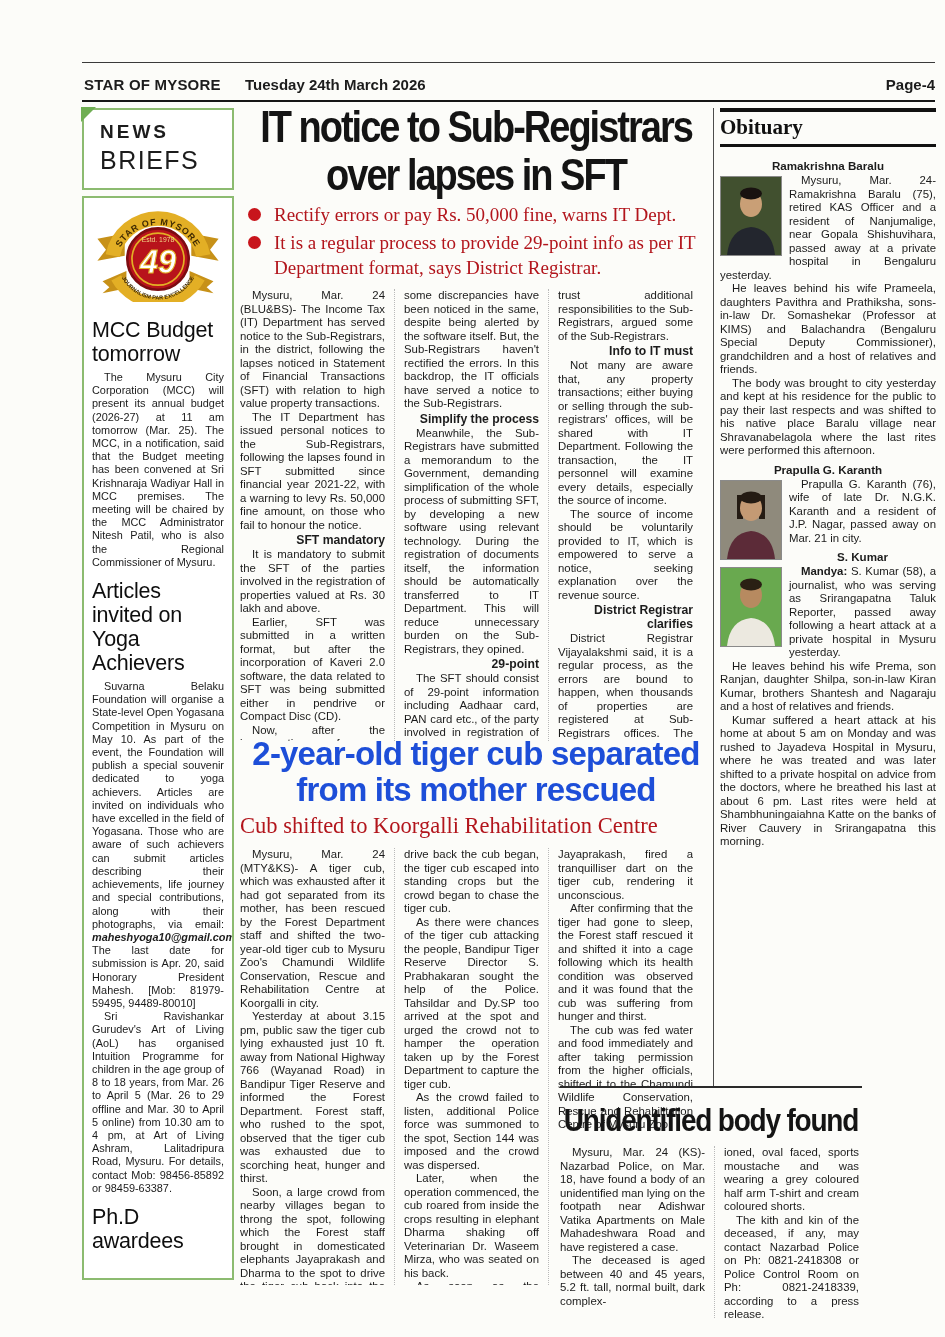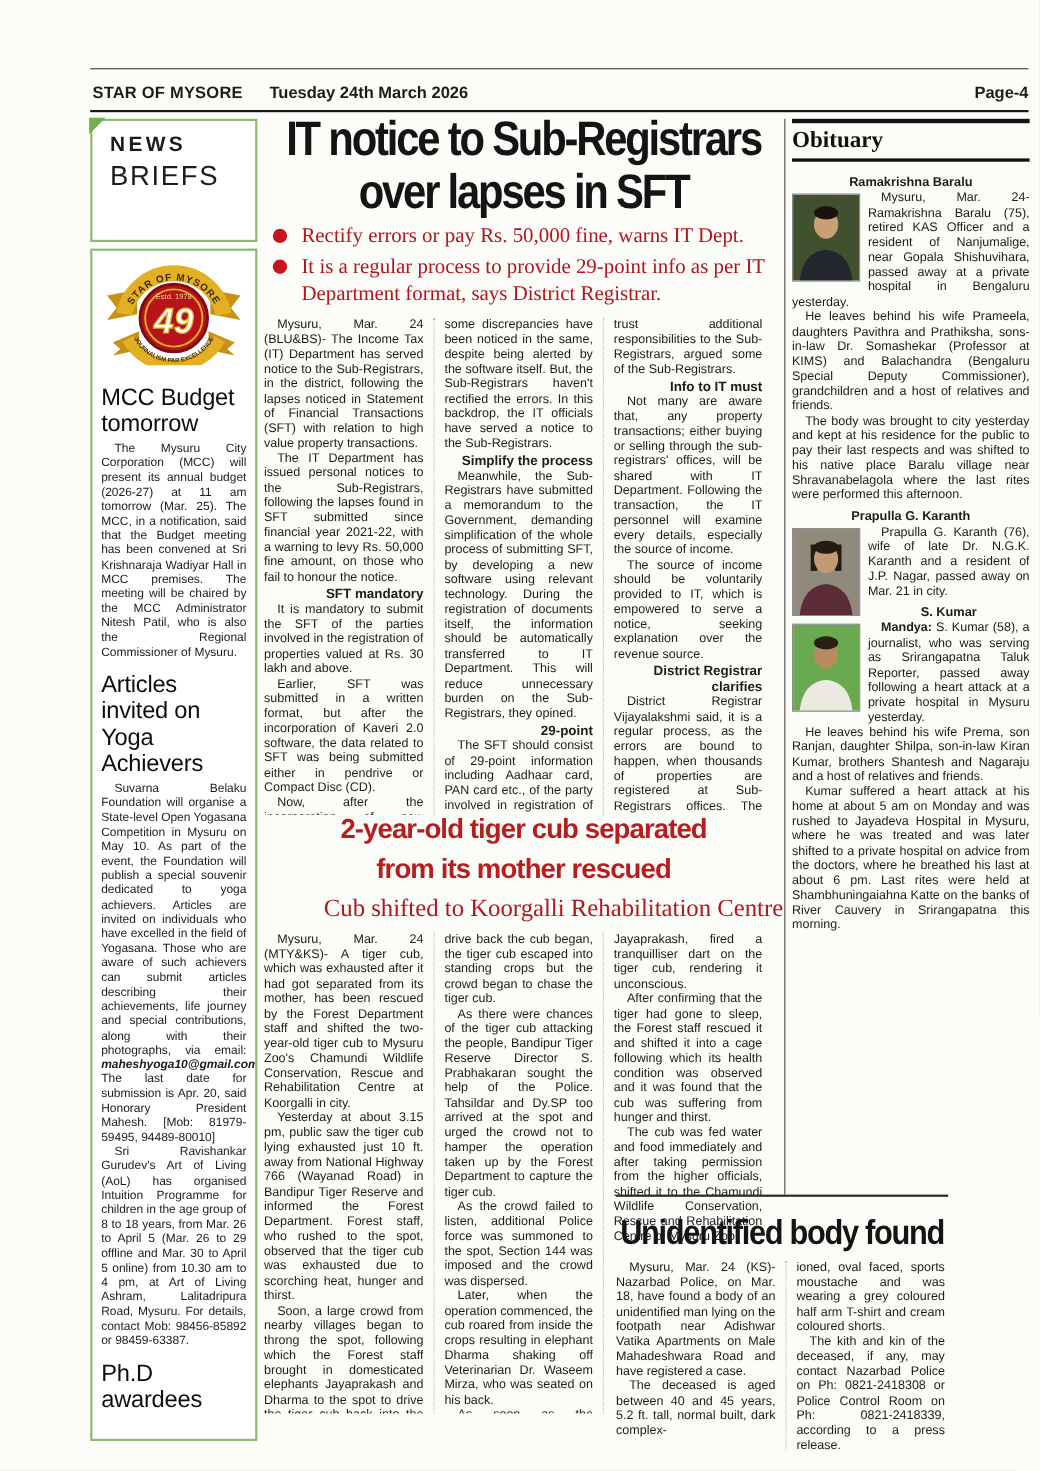--- a/index.html
+++ b/index.html
@@ -6,21 +6,21 @@
   html,body{background:#e8e8e4}
   .page{position:relative;width:945px;height:1337px;background:#fcfcf9;font-family:"Liberation Sans",sans-serif;color:#1c1c1c;overflow:hidden}
   .rule{position:absolute;left:82px;width:853px;border-top:1.5px solid #3a3a3a}
   .rule.r2{border-top:2px solid #161616}
   .masthead{position:absolute;left:82px;top:74px;width:853px;height:24px;font-size:15px;font-weight:bold}
   .masthead .paper{position:absolute;left:2px;top:2px;letter-spacing:.2px}
   .masthead .idate{position:absolute;left:163px;top:2px}
   .masthead .pageno{position:absolute;right:0;top:2px}
   
   .sidebar{position:absolute;left:82px;top:108px;width:152px}
-  .nb-box{position:relative;border:2.5px solid #8cbb70;background:#fff;height:112px;padding:11px 0 0 16px}
+  .nb-box{position:relative;border:2.5px solid #8cbb70;background:#fff;height:82px;padding:11px 0 0 16px}
   .nb-corner{position:absolute;left:-3px;top:-3px;width:0;height:0;border-top:15px solid #6fae53;border-right:15px solid transparent}
   .nb-news{font-size:19px;font-weight:bold;letter-spacing:3px}
   .nb-briefs{font-size:25px;letter-spacing:1.5px;margin-top:3px;font-weight:400}
   .nb-body{border:2.5px solid #8cbb70;background:#fff;margin-top:6px;height:1084px;padding:5px 8px;overflow:hidden}
   .logo-wrap{text-align:center;padding:3px 0 2px}
   .brief-title{font-size:21.5px;line-height:24px;font-weight:400;letter-spacing:-.2px;margin:10px 0 5px;color:#0e0e0e}
   .brief .para{font-size:10.9px;line-height:13.2px}
   
   .para{font-size:11.4px;line-height:13.5px;text-align:justify;text-indent:12px;color:#1b1b1b}
   .para.ni{text-indent:0}
@@ -34,22 +34,22 @@
   .bullets{margin:16px 0 0 2px}
   .bullet-row{display:flex;align-items:flex-start;margin-bottom:3px}
   .dot{flex:none;width:13px;height:13px;border-radius:50%;background:#c8151c;margin:6px 13px 0 6px}
   .bullet-text{font-family:"Liberation Serif",serif;font-size:19px;line-height:25px;color:#b2151c}
   .cols{display:flex;margin-top:9px}
   .col{width:145px;overflow:hidden}
   .col+.col{margin-left:9px;padding-left:9px;border-left:1px dotted #b9b9b9}
   .lead-story .col{height:452px}
   
   .tiger-story{position:absolute;left:240px;top:736px;width:472px}
-  .tiger-head{font-weight:800;text-align:center;font-size:25px;line-height:36px;letter-spacing:-.8px;color:#b91c1c}
-  .deck{font-family:"Liberation Serif",serif;font-size:22.5px;color:#b2151c;text-align:right;margin:5px 0 6px}
+  .tiger-head{font-weight:800;text-align:center;font-size:33px;line-height:36px;letter-spacing:-.8px;color:#1d4ed8}
+  .deck{font-family:"Liberation Serif",serif;font-size:22.5px;color:#b2151c;text-align:left;margin:5px 0 6px}
   .tiger-story .col{height:437px}
   
   .vrule{position:absolute;left:713px;top:108px;height:978px;border-left:1.3px solid #4c4c4c}
   .obituary{position:absolute;left:720px;top:108px;width:216px}
   .obit-head{border-top:4px solid #111;border-bottom:3px solid #111;text-align:left;font-family:"Liberation Serif",serif;font-size:21px;font-weight:bold;padding:3px 0 4px;color:#101010}
   .obit-flow{margin-top:7px;height:935px;overflow:hidden}
   .obit-name{font-size:11.6px;font-weight:bold;text-align:center;margin:5px 0 2px}
   
   .unid-story{position:absolute;left:560px;top:1086px;width:302px;border-top:2.5px solid #2a2a2a;padding-top:14px}
   .unid-head{font-weight:800;font-size:28px;line-height:34px;letter-spacing:-1.2px;text-align:center;transform:scaleY(1.12);transform-origin:center top;color:#141414;white-space:nowrap}

